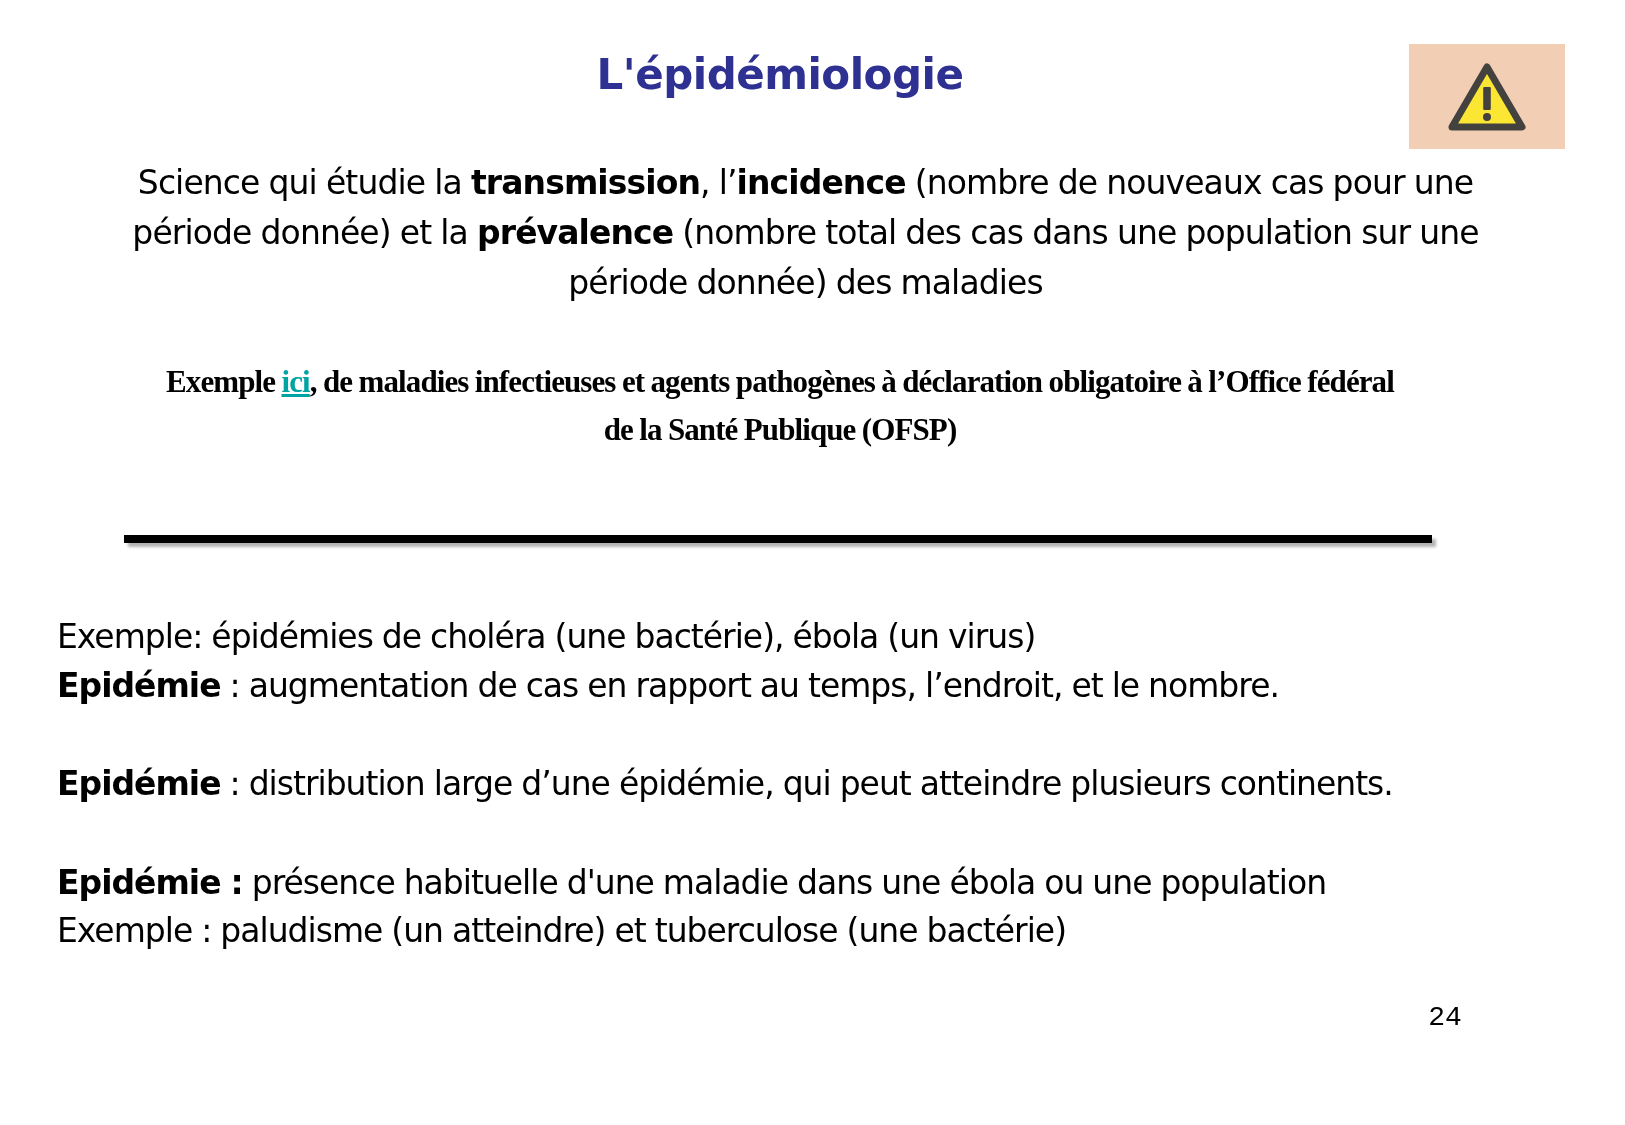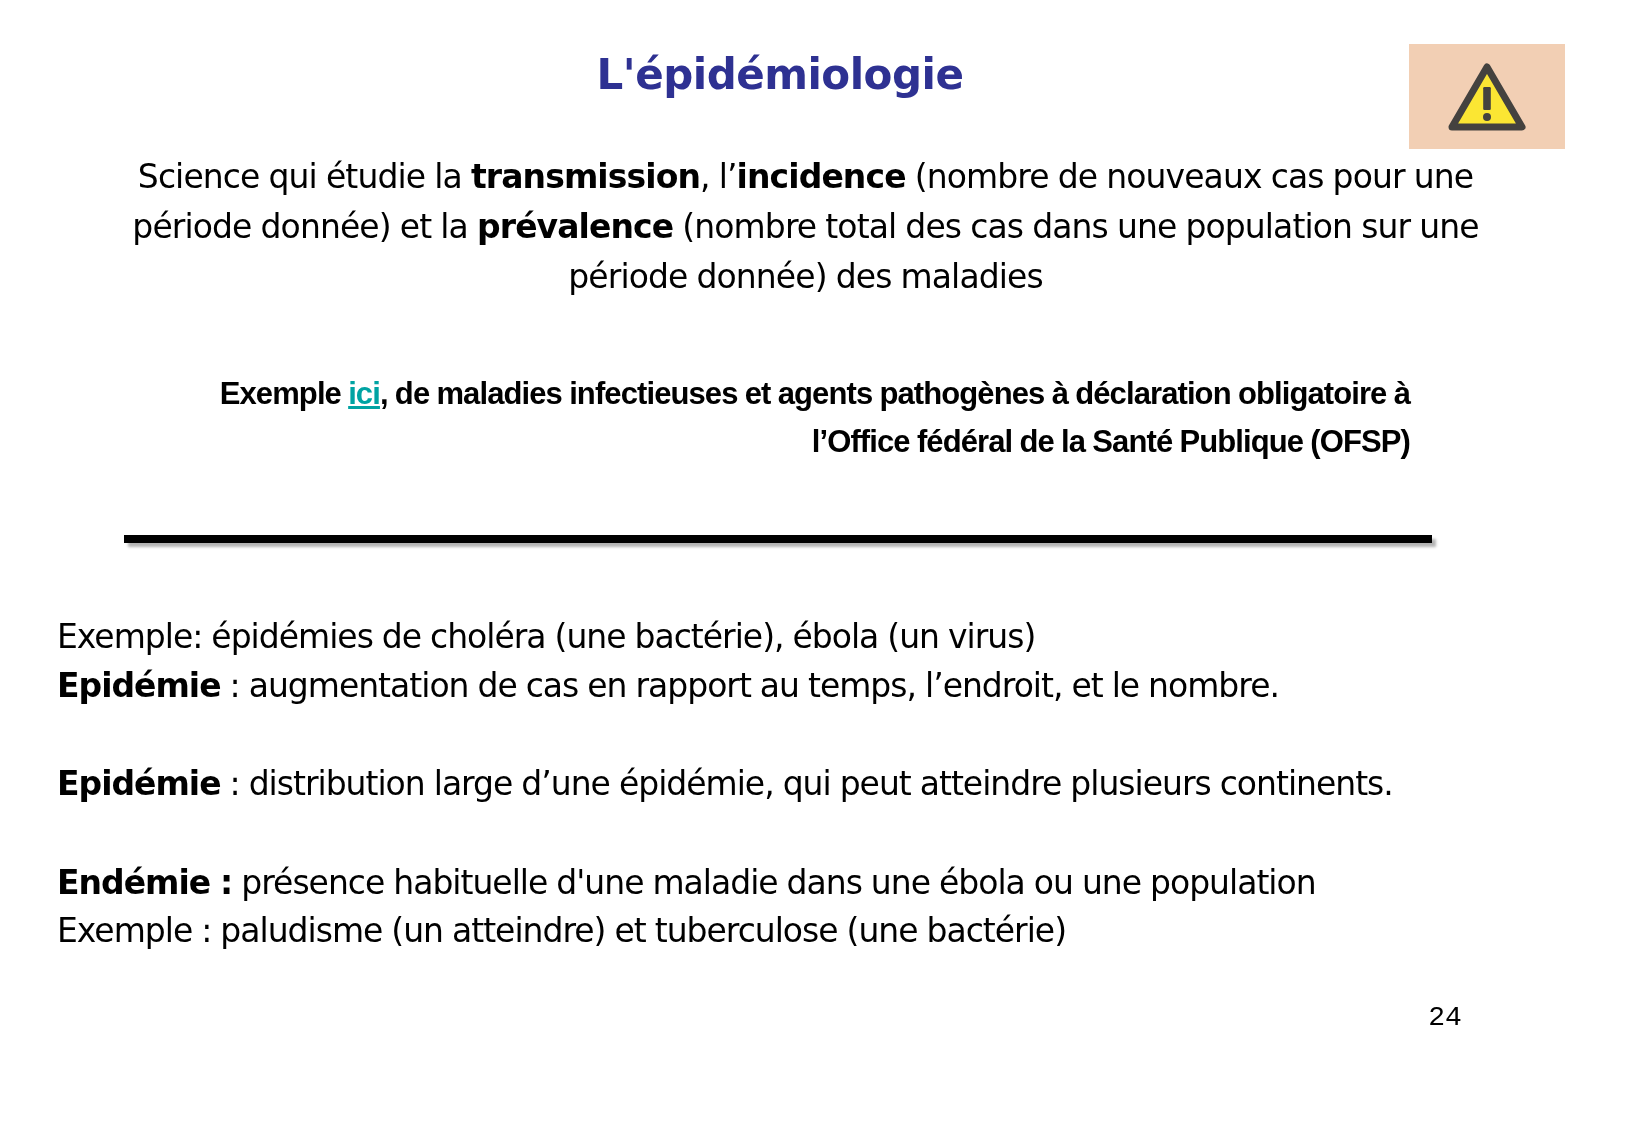--- a/index.html
+++ b/index.html
@@ -51,47 +51,46 @@
     left: 50%;
     top: 50%;
     transform: translate(-50%, -50%);
     display: block;
   }
 
   
   .intro {
     position: absolute;
     left: 78px;
-    top: 152px;
+    top: 158px;
     width: 1455px;
     text-align: center;
     font-family: "DejaVu Sans", sans-serif;
     font-size: 33px;
     line-height: 1.52;
     color: #000000;
     letter-spacing: -0.9px;
     word-spacing: -0.5px;
   }
   .intro b { font-weight: bold; }
 
   
   .exemple {
     position: absolute;
     left: 150px;
     top: 358px;
     width: 1260px;
-    text-align: right;
-    font-family: Liberation Sans, sans-serif;
+    text-align: center;
+    font-family: Liberation Serif, serif;
     font-weight: bold;
     font-size: 31px;
     line-height: 1.56;
     color: #000000;
     letter-spacing: -0.9px;
     word-spacing: -0.5px;
-    margin-top: 12px;
   }
   .exemple .link {
     color: #00a3a3;
     text-decoration: underline;
     text-underline-offset: 2px;
     cursor: pointer;
   }
 
   
   .divider {
@@ -166,21 +165,21 @@
     <div class="def-block">
       <div class="def-line">Exemple: épidémies de choléra (une bactérie), ébola (un virus)</div>
       <div class="def-line"><b>Epidémie</b><span> : augmentation de cas en rapport au temps, l’endroit, et le nombre.</span></div>
     </div>
 
     <div class="def-block">
       <div class="def-line"><b>Epidémie</b><span> : distribution large d’une épidémie, qui peut atteindre plusieurs continents.</span></div>
     </div>
 
     <div class="def-block">
-      <div class="def-line"><b>Endémie :</b><span> présence habituelle d'une maladie dans une ébola ou une population</span></div>
+      <div class="def-line"><b>Epidémie :</b><span> présence habituelle d'une maladie dans une ébola ou une population</span></div>
       <div class="def-line">Exemple : paludisme (un atteindre) et tuberculose (une bactérie)</div>
     </div>
 
   </div>
 
   <div class="page-num">24</div>
 
 </div>
 
 </body></html>

